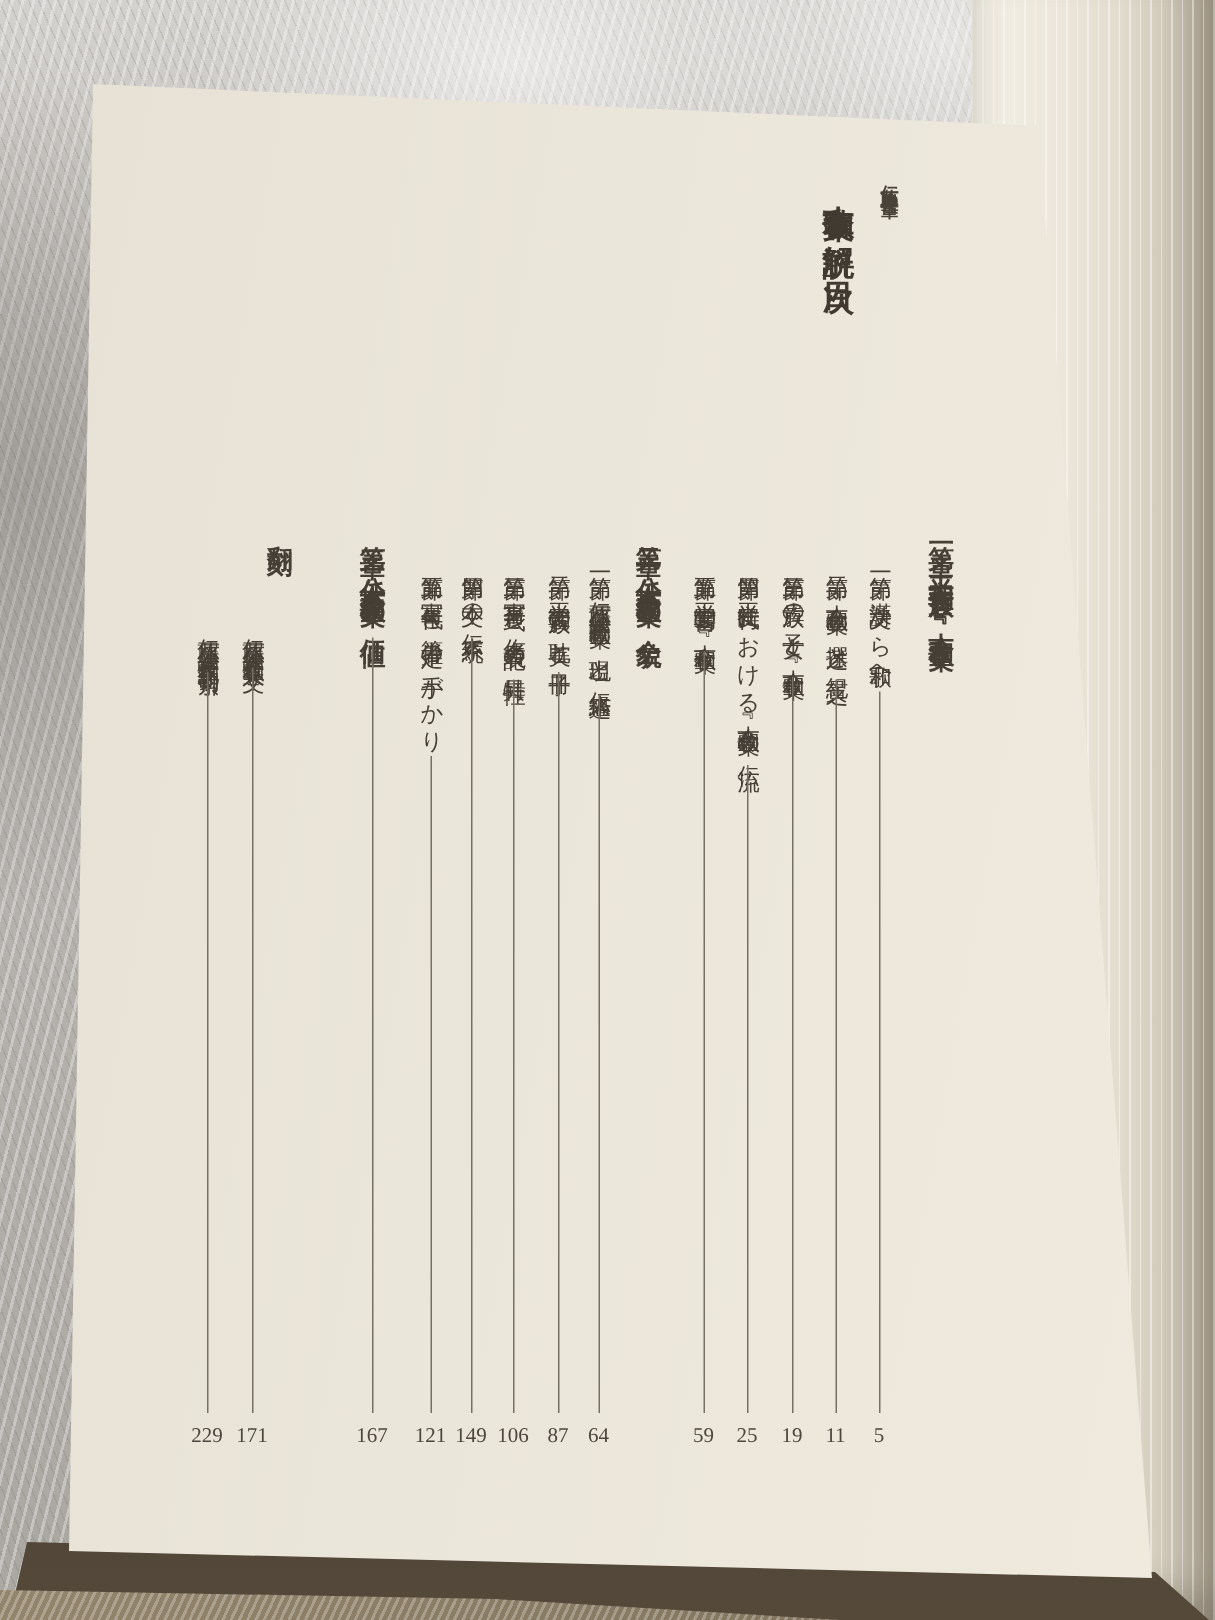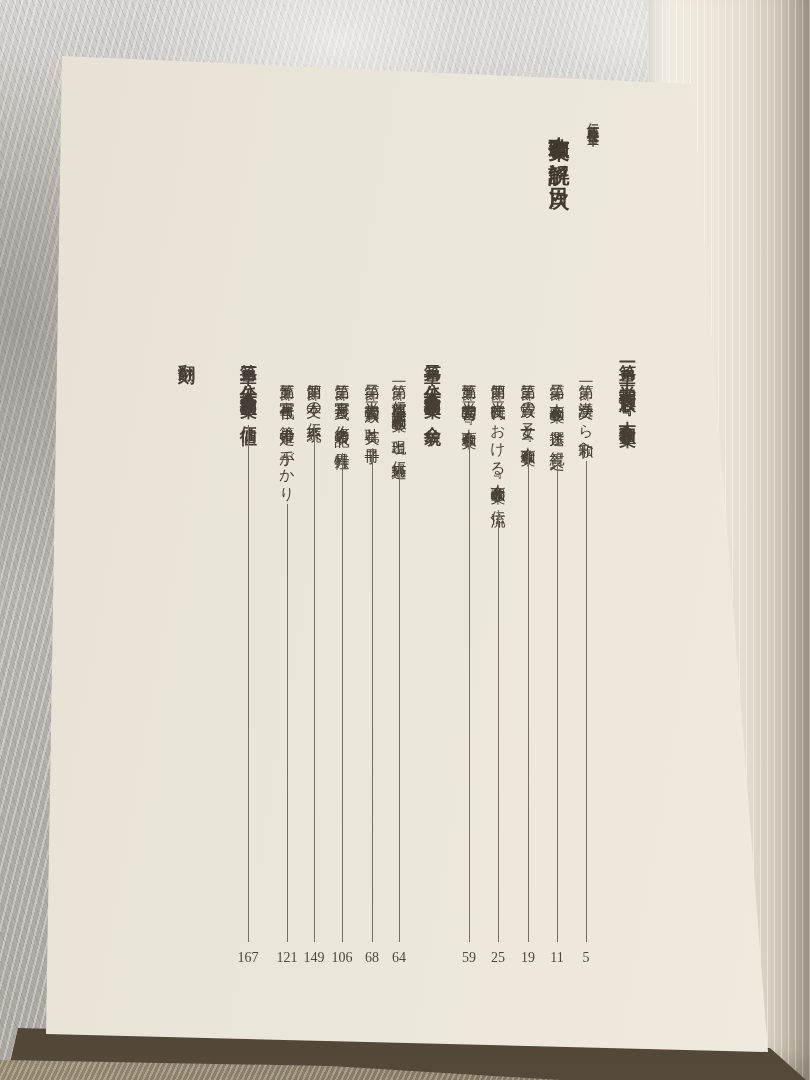--- a/index.html
+++ b/index.html
@@ -130,21 +130,21 @@
 
     <div class="col section" style="left:385px">
       <div class="vtext"><span>第一節</span><span class="gap"></span><span>伝藤原公任筆「古今和歌集」の出現と伝来経過</span></div>
       <div class="leader"></div>
       <div class="pagenum">64</div>
     </div>
 
     <div class="col section" style="left:358px">
       <div class="vtext"><span>第二節</span><span class="gap"></span><span>平安朝貴族の耽美と冊子</span></div>
       <div class="leader"></div>
-      <div class="pagenum">68</div>
+      <div class="pagenum">87</div>
     </div>
 
     <div class="col section" style="left:328px">
       <div class="vtext"><span>第三節</span><span class="gap"></span><span>書写形式と作者名表記の特異性</span></div>
       <div class="leader"></div>
       <div class="pagenum">106</div>
     </div>
 
     <div class="col section" style="left:300px">
       <div class="vtext"><span>第四節</span><span class="gap"></span><span>本文の伝本系統</span></div>
@@ -162,16 +162,26 @@
       <div class="vtext"><span>第三章</span><span class="gap"></span><span>公任本古今和歌集の価値</span></div>
       <div class="leader"></div>
       <div class="pagenum">167</div>
     </div>
 
 
     <div class="col chapter" style="left:172px">
       <div class="vtext"><span>翻刻</span></div>
     </div>
 
+    <div class="col tentry" style="left:154px">
+      <div class="vtext"><span>伝藤原公任筆「古今和歌集」本文</span></div>
+      <div class="leader"></div>
+      <div class="pagenum">171</div>
+    </div>
 
+    <div class="col tentry" style="left:124px">
+      <div class="vtext"><span>伝藤原公任筆「古今和歌集」初句索引</span></div>
+      <div class="leader"></div>
+      <div class="pagenum">229</div>
+    </div>
 
   </div>
 </div>
 
 </body></html>

